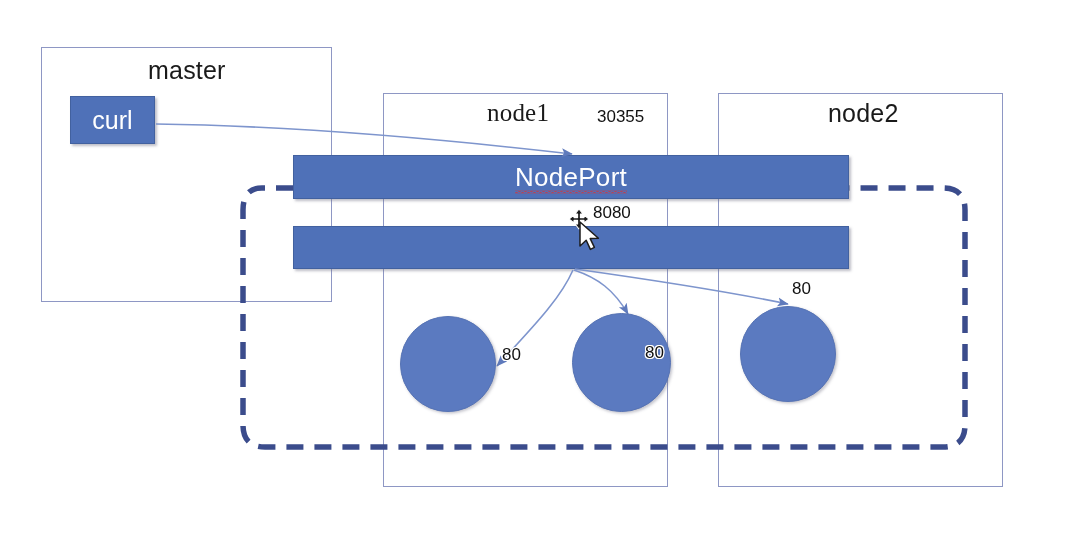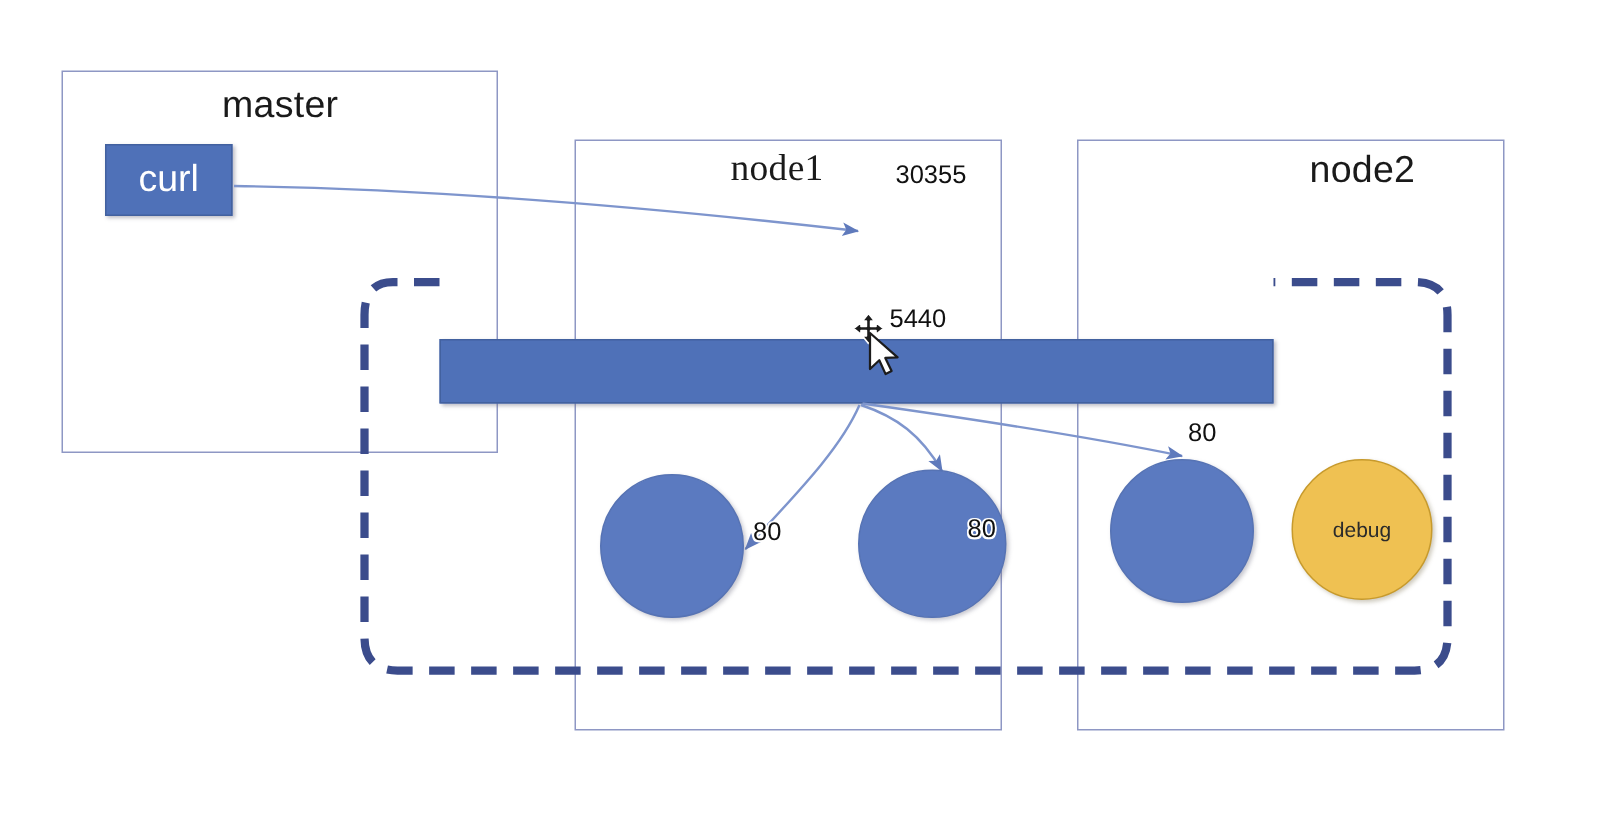--- a/index.html
+++ b/index.html
@@ -140,35 +140,40 @@
 
 <div id="canvas">
 
   <div class="node-box" style="left:41px; top:47px; width:291px; height:255px;"></div>
   <div class="box-title" style="left:148px; top:56px;">master</div>
 
   <div class="node-box" style="left:383px; top:93px; width:285px; height:394px;"></div>
   <div class="box-title" style="left:487px; top:99px;font-family:Liberation Serif, serif;">node1</div>
 
   <div class="node-box" style="left:718px; top:93px; width:285px; height:394px;"></div>
-  <div class="box-title" style="left:828px; top:99px;margin-left:45px;">node2</div>
+  <div class="box-title" style="left:828px; top:99px;">node2</div>
 
   <svg class="layer" viewBox="0 0 1070 542">
     <path d="M 293 188
              L 262 188
              Q 243 188 243 210
              L 243 425
              Q 243 447 265 447
              L 943 447
              Q 965 447 965 425
              L 965 210
              Q 965 188 943 188
              L 849 188" fill="none" stroke="#3B4C8C" stroke-width="5.5" stroke-dasharray="17 11" stroke-linecap="butt"></path>
   </svg>
 
+  <div class="bar" style="left:293px; top:155px; width:556px; height:44px;">
+    <div class="bar-label">
+      <span class="spell">NodePort</span>
+    </div>
+  </div>
 
   <div class="bar" style="left:293px; top:226px; width:556px; height:43px;"></div>
 
   <div class="curl-box" style="left:70px; top:96px; width:85px; height:48px;">
     <div class="curl-label">curl</div>
   </div>
 
   <svg class="layer" viewBox="0 0 1070 542">
     <defs>
       <marker id="ah" markerWidth="9" markerHeight="9" refX="6.5" refY="3.2" orient="auto" markerUnits="strokeWidth">
@@ -182,27 +187,24 @@
 
     <path d="M 574 270 C 598 278, 614 290, 628 314" fill="none" stroke="#7E95CD" stroke-width="1.6" marker-end="url(#ah)"></path>
 
     <path d="M 575 269 C 660 281, 730 292, 788 304" fill="none" stroke="#7E95CD" stroke-width="1.6" marker-end="url(#ah)"></path>
   </svg>
 
   <div class="pod" style="left:400px; top:316px; width:96px; height:96px;"></div>
   <div class="pod" style="left:572px; top:313px; width:99px; height:99px;"></div>
   <div class="pod" style="left:740px; top:306px; width:96px; height:96px;"></div>
 
-  <div class="debug-pod" style="left:861px; top:306px; width:94px; height:94px;">
-    <span class="debug-label">debug</span>
-  </div>
 
   <div class="port-label" style="left:597px; top:107px;">30355</div>
 
-  <div class="port-label outlined" style="left:593px; top:203px;">5440</div>
+  <div class="port-label outlined" style="left:593px; top:203px;">8080</div>
 
   <div class="port-label outlined" style="left:502px; top:345px;">80</div>
 
   <div class="port-label outlined" style="left:645px; top:343px;">80</div>
 
   <div class="port-label outlined" style="left:792px; top:279px;">80</div>
 
   <div class="cursor-wrap" style="left:568px; top:208px; width:42px; height:52px;">
     <svg width="42" height="52" viewBox="0 0 42 52">
 

